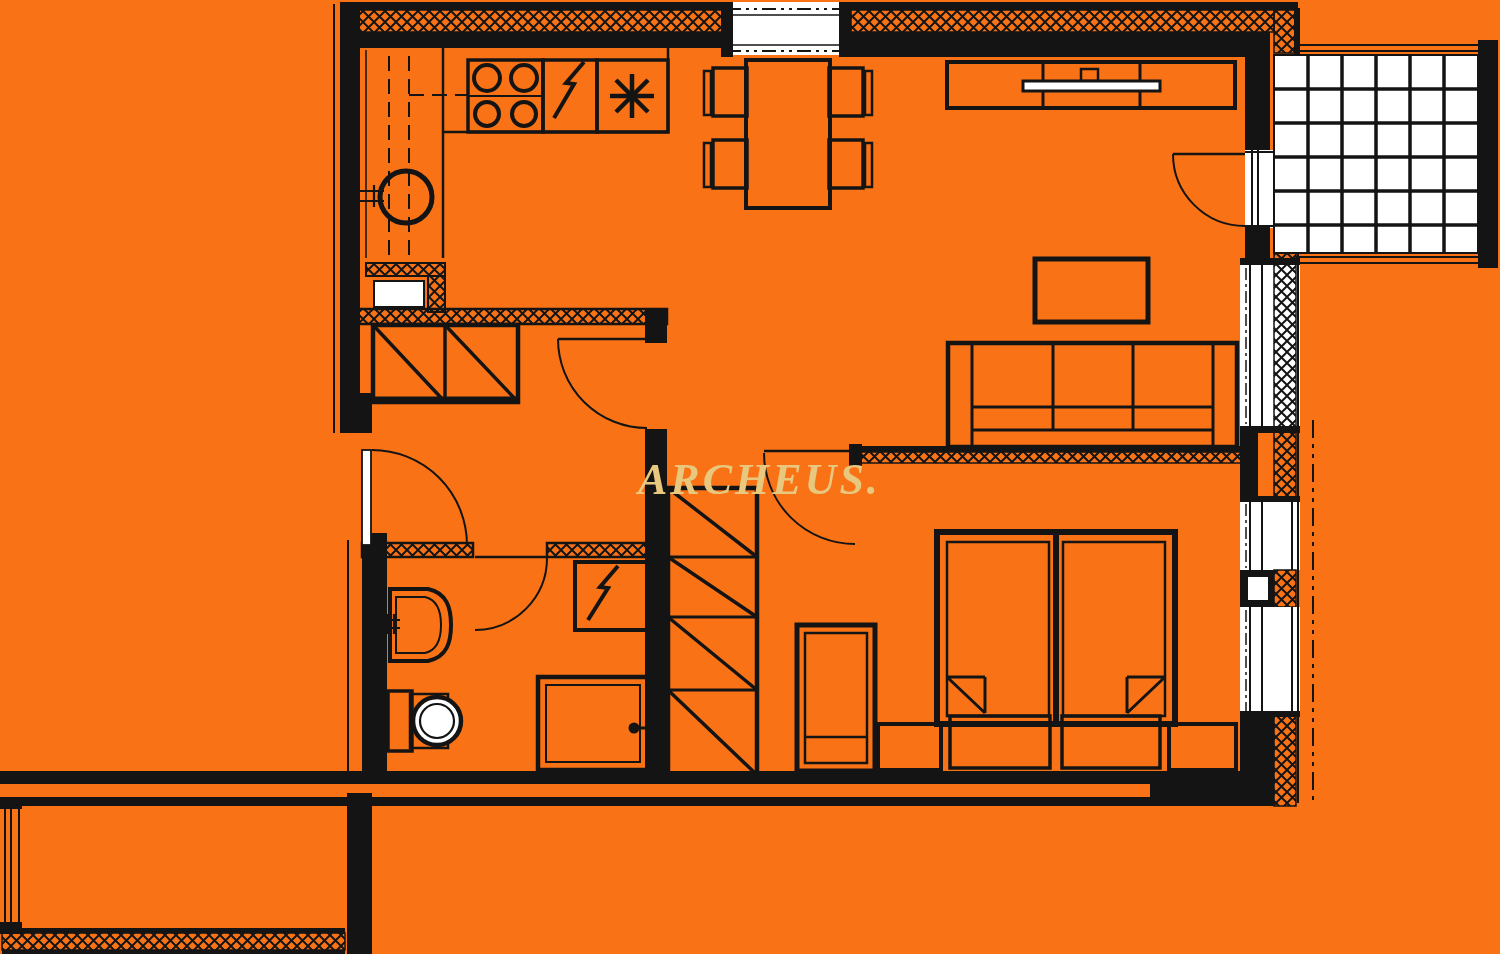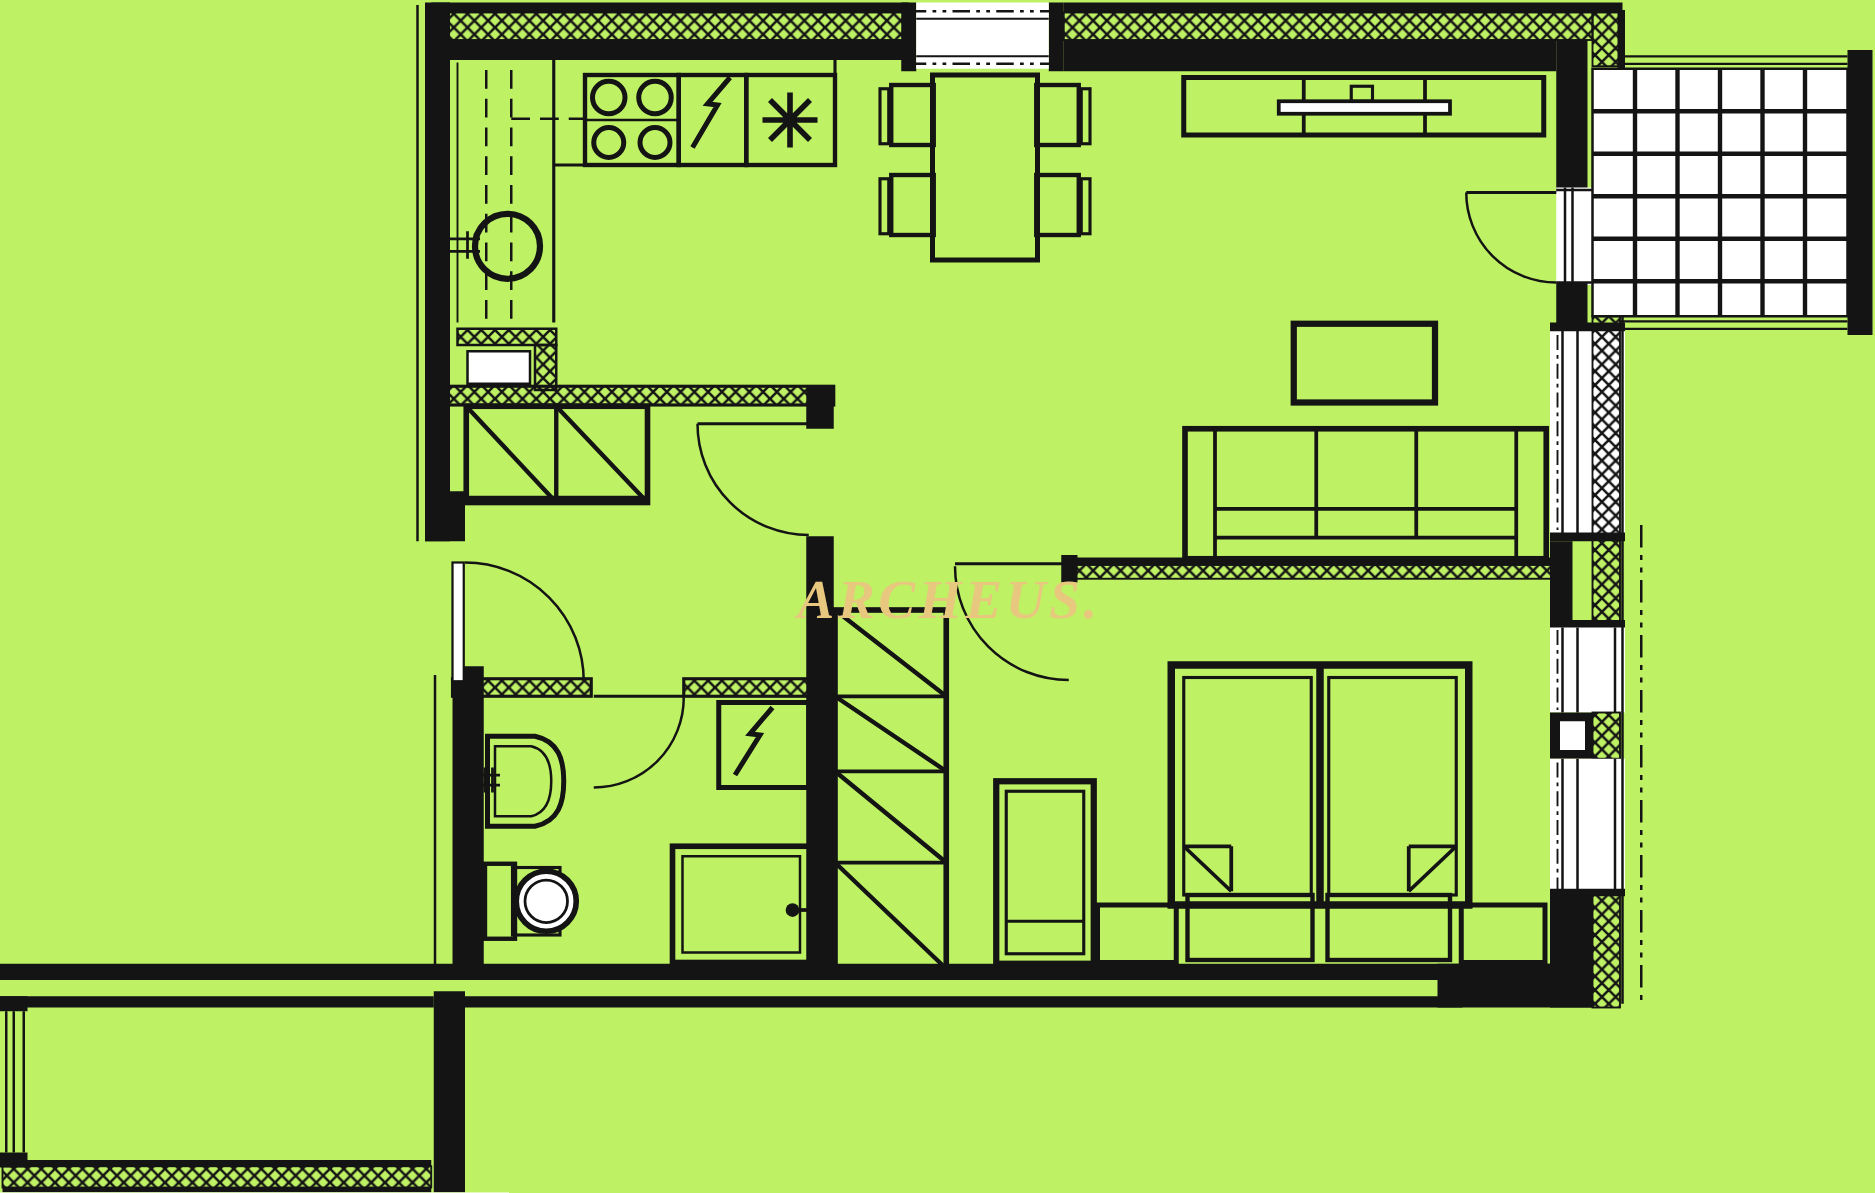--- a/index.html
+++ b/index.html
@@ -1,16 +1,16 @@
 <!DOCTYPE html>
 <html><head>
 <meta charset="utf-8">
 <style>
   html,body{margin:0;padding:0;background:#ffffff;}
-  .canvas{position:relative;width:1500px;height:954px;background:#bef264;overflow:hidden;}
+  .canvas{position:relative;width:1500px;height:954px;background:#f97316;overflow:hidden;}
   svg{display:block;}
   text.watermark{
     font-family:"Liberation Serif","DejaVu Serif",serif;
     font-style:italic;font-weight:bold;font-size:44px;letter-spacing:3px;
   }
 </style>
 </head>
 <body>
 
 <div class="canvas">

